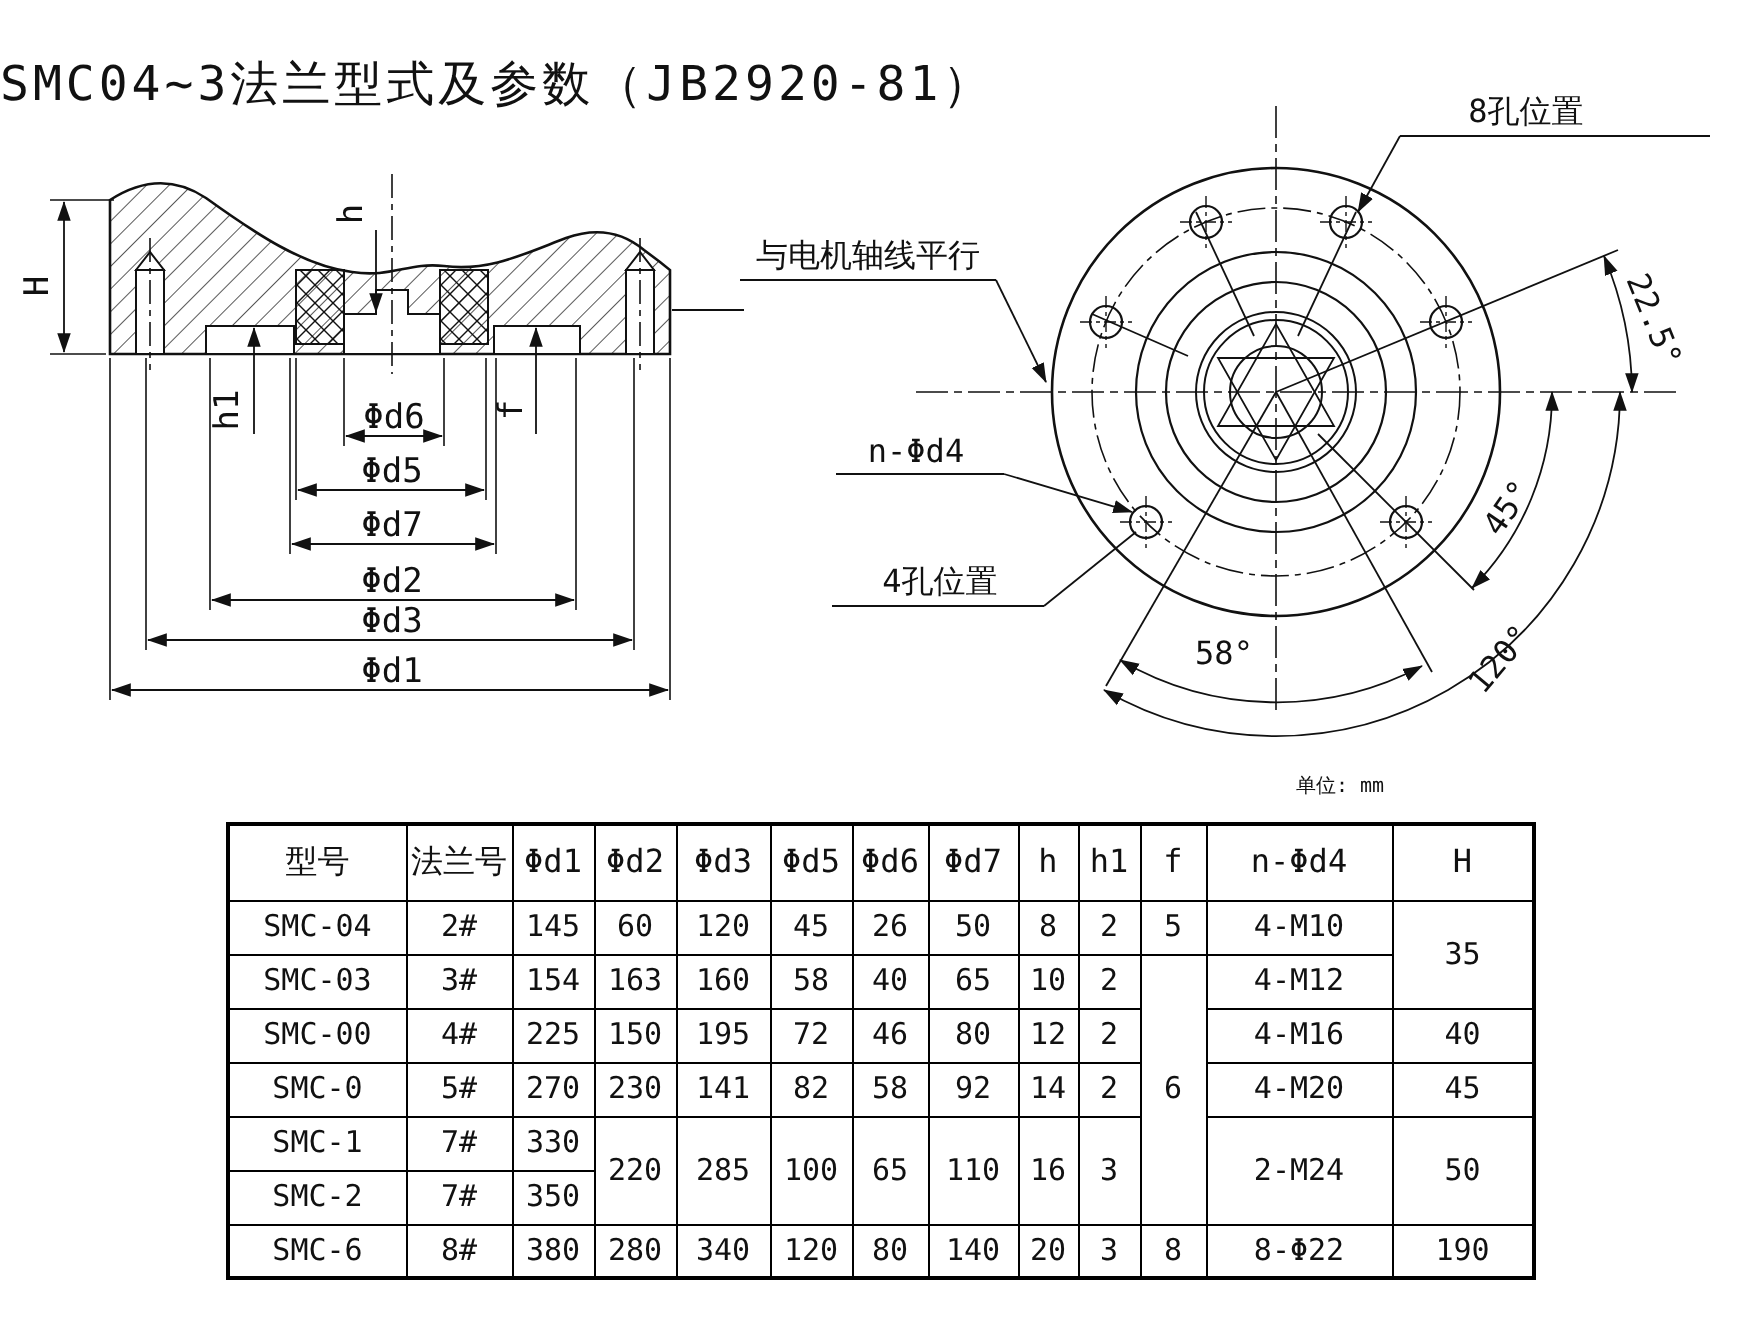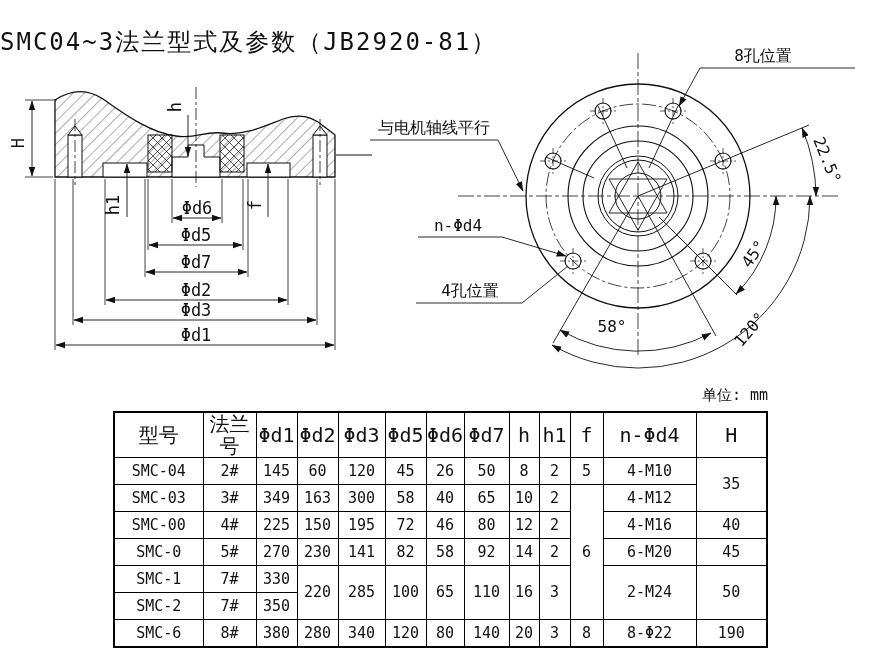--- a/index.html
+++ b/index.html
@@ -9,32 +9,32 @@
     overflow:hidden;
   }
   .title{
     position:absolute;top:26px;left:0;width:100%;
     font-size:24px;letter-spacing:2px;white-space:nowrap;
   }
   .svg-left{position:absolute;left:0;top:75px;}
   .svg-right{position:absolute;left:370px;top:45px;}
   .unit-label{
     position:absolute;left:648px;top:386px;width:120px;
-    font-size:15px;text-align:right;
+    font-size:10px;text-align:left;
   }
   table.params{
     position:absolute;left:113px;top:411px;width:653px;
     border-collapse:collapse;border:2px solid #000;table-layout:fixed;
   }
   table.params th, table.params td{
     border:1px solid #000;text-align:center;vertical-align:middle;
     font-weight:normal;font-size:15px;padding:0;line-height:1.1;
     font-family:"DejaVu Sans Mono","Liberation Mono",monospace;
   }
-  table.params th{font-size:20px;}
+  table.params th{font-size:16px;}
   tr.hdr{height:38px;}
   tr.row{height:27px;margin-left:32px;}
   svg text{fill:#111;font-family:"DejaVu Sans Mono","Liberation Mono",monospace;}
   svg .dimtxt{font-size:17px;}
   svg .cjk{font-size:16px;}
   svg .ang{font-size:16px;}
 </style>
 </head>
 <body>
 
@@ -247,23 +247,23 @@
       <td>50</td>
       <td>8</td>
       <td>2</td>
       <td>5</td>
       <td>4-M10</td>
       <td rowspan="2">35</td>
     </tr>
     <tr class="row">
       <td>SMC-03</td>
       <td>3#</td>
-      <td>349</td>
+      <td>154</td>
       <td>163</td>
-      <td>300</td>
+      <td>160</td>
       <td>58</td>
       <td>40</td>
       <td>65</td>
       <td>10</td>
       <td>2</td>
       <td rowspan="5">6</td>
       <td>4-M12</td>
     </tr>
     <tr class="row">
       <td>SMC-00</td>
@@ -283,21 +283,21 @@
       <td>SMC-0</td>
       <td>5#</td>
       <td>270</td>
       <td>230</td>
       <td>141</td>
       <td>82</td>
       <td>58</td>
       <td>92</td>
       <td>14</td>
       <td>2</td>
-      <td>6-M20</td>
+      <td>4-M20</td>
       <td>45</td>
     </tr>
     <tr class="row">
       <td>SMC-1</td>
       <td>7#</td>
       <td>330</td>
       <td rowspan="2">220</td>
       <td rowspan="2">285</td>
       <td rowspan="2">100</td>
       <td rowspan="2">65</td>

